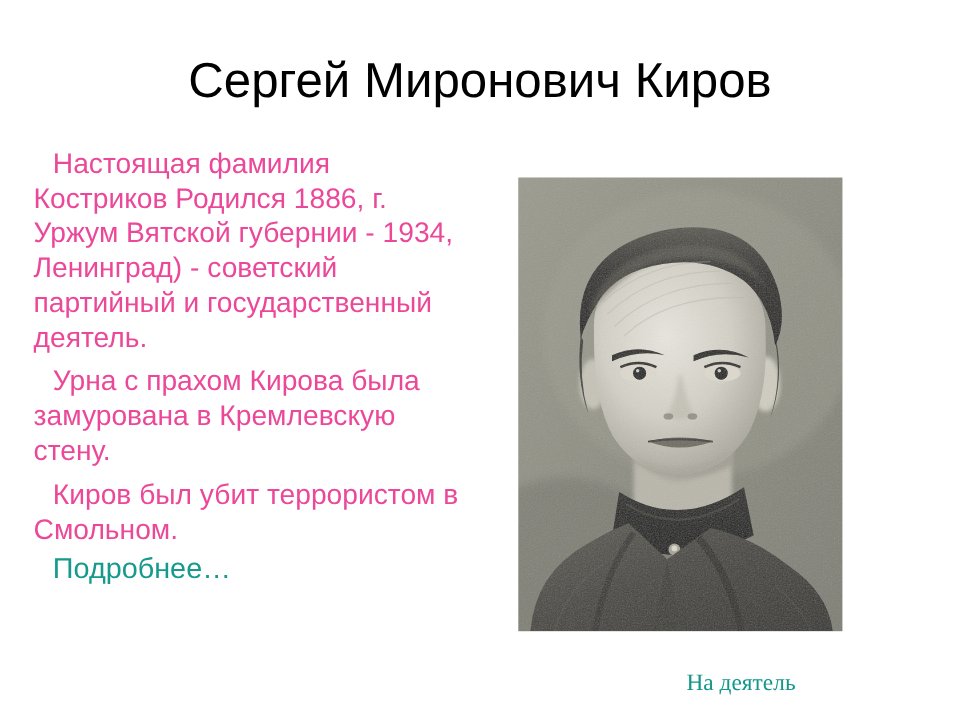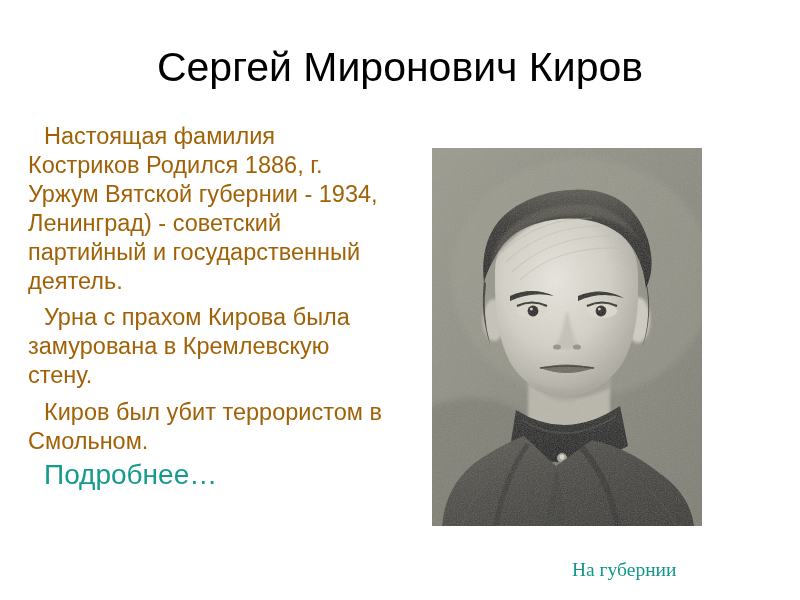--- a/index.html
+++ b/index.html
@@ -40,32 +40,32 @@
     left: 28px;
     top: 122px;
     width: 360px;
   }
   .para {
     margin: 0;
     padding: 0;
     font-family: "Liberation Sans", sans-serif;
     font-size: 23.5px;
     line-height: 29px;
-    color: #a16207;
+    color: #ec4899;
     text-indent: 16px;
     margin-bottom: 1px;
   }
   .para.p2 { margin-top: 8px; }
   .para.p3 { margin-top: 7px; }
   .link-more {
     display: block;
     margin: 5px 0 0 0;
     padding: 0;
     font-family: "Liberation Sans", sans-serif;
-    font-size: 28px;
+    font-size: 24px;
     line-height: 28px;
     color: #159a8b;
     text-indent: 16px;
     text-decoration: none;
     cursor: pointer;
   }
 
   
   #portrait {
     position: absolute;
@@ -209,15 +209,15 @@
         <path d="M150 300 Q176 330 186 378" stroke="#26241f" stroke-width="6" fill="none" opacity="0.65"></path>
         <path d="M96 296 Q72 330 64 378" stroke="#26241f" stroke-width="5" fill="none" opacity="0.5"></path>
         <g stroke="#6b6960" stroke-width="1" fill="none" opacity="0.35">
           <path d="M30 378 Q40 344 70 322"></path>
           <path d="M214 340 Q234 356 244 378"></path>
         </g>
       </g>
     </svg>
   </div>
 
-  <a id="home-link" href="#">На губернии</a>
+  <a id="home-link" href="#">На деятель</a>
 
 </div>
 
 </body></html>

